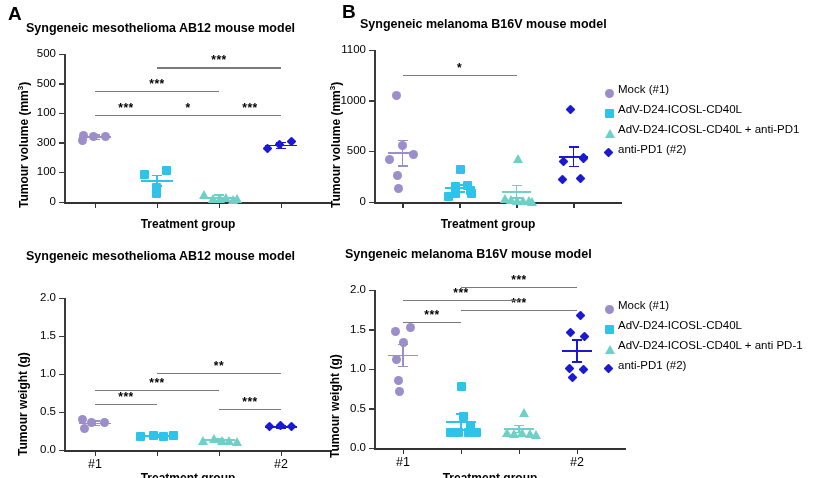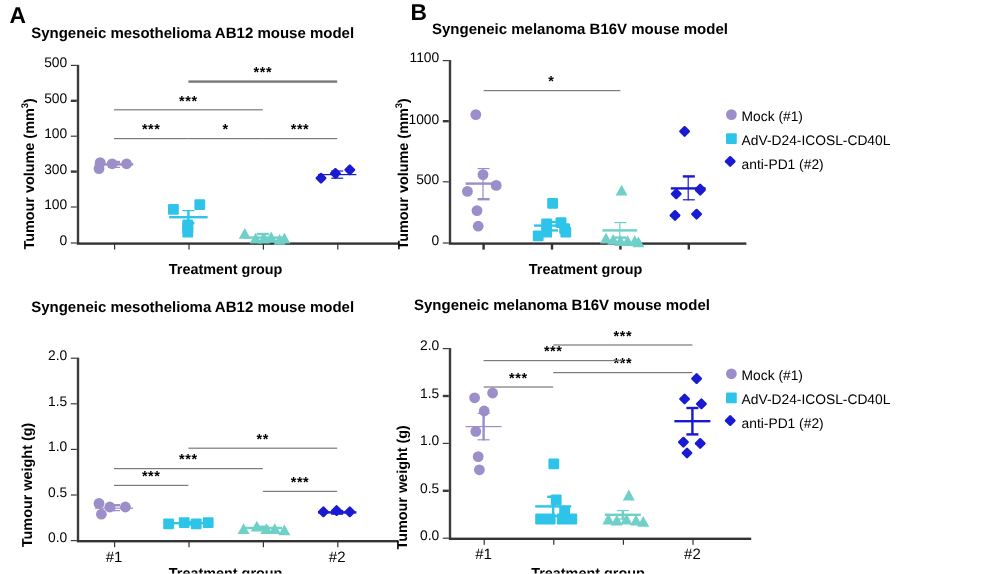--- a/index.html
+++ b/index.html
@@ -58,21 +58,21 @@
   .mk-tri{width:0;height:0;background:transparent !important;}
   .mk-diam{transform:rotate(45deg);border-radius:1px;}
 
   
   .mean-bar{position:absolute;height:1.8px;}
   .err-v{position:absolute;width:1.6px;}
   .err-cap{position:absolute;height:1.6px;}
 
   
   .legend{position:absolute;}
-  .legend-row{position:relative;height:20px;display:flex;align-items:flex-end;}
+  .legend-row{position:relative;height:20px;display:flex;align-items:flex-start;}
   .legend-key{position:relative;width:18px;height:18px;flex:0 0 18px;}
   .legend-label{font-size:11.5px;white-space:nowrap;line-height:1;color:#000;}
 </style>
 </head>
 <body>
 
 <div class="figure">
 
   <div class="panel-letter" style="left:8px;top:4px;">A</div>
   <div class="panel-letter" style="left:342px;top:2px;">B</div>
@@ -352,39 +352,51 @@
         <div class="legend-label">Mock (#1)</div>
       </div>
       <div class="legend-row">
         <div class="legend-key">
           <div class="mk mk-square" style="width: 9px; height: 9px; background: rgb(46, 196, 234); left: 4.5px; top: 4.5px;"></div>
         </div>
         <div class="legend-label">AdV-D24-ICOSL-CD40L</div>
       </div>
       <div class="legend-row">
         <div class="legend-key">
+          <div class="mk mk-tri" style="border-left: 5px solid transparent; border-right: 5px solid transparent; border-bottom: 9px solid rgb(111, 208, 200); left: 4.5px; top: 4.5px;"></div>
+        </div>
+        <div class="legend-label">AdV-D24-ICOSL-CD40L + anti-PD1</div>
+      </div>
+      <div class="legend-row">
+        <div class="legend-key">
           <div class="mk mk-diam" style="width: 7.02px; height: 7.02px; background: rgb(26, 26, 208); left: 4.5px; top: 4.5px;"></div>
         </div>
         <div class="legend-label">anti-PD1 (#2)</div>
       </div>
     </div>
   <div class="legend" id="legend-bottom" style="left:600px;top:300px;">
       <div class="legend-row">
         <div class="legend-key">
           <div class="mk mk-circle" style="width: 9px; height: 9px; background: rgb(155, 142, 201); left: 4.5px; top: 4.5px;"></div>
         </div>
         <div class="legend-label">Mock (#1)</div>
       </div>
       <div class="legend-row">
         <div class="legend-key">
           <div class="mk mk-square" style="width: 9px; height: 9px; background: rgb(46, 196, 234); left: 4.5px; top: 4.5px;"></div>
         </div>
         <div class="legend-label">AdV-D24-ICOSL-CD40L</div>
       </div>
       <div class="legend-row">
         <div class="legend-key">
+          <div class="mk mk-tri" style="border-left: 5px solid transparent; border-right: 5px solid transparent; border-bottom: 9px solid rgb(111, 208, 200); left: 4.5px; top: 4.5px;"></div>
+        </div>
+        <div class="legend-label">AdV-D24-ICOSL-CD40L + anti PD-1</div>
+      </div>
+      <div class="legend-row">
+        <div class="legend-key">
           <div class="mk mk-diam" style="width: 7.02px; height: 7.02px; background: rgb(26, 26, 208); left: 4.5px; top: 4.5px;"></div>
         </div>
         <div class="legend-label">anti-PD1 (#2)</div>
       </div>
     </div>
 
 </div>
 
 </body></html>

